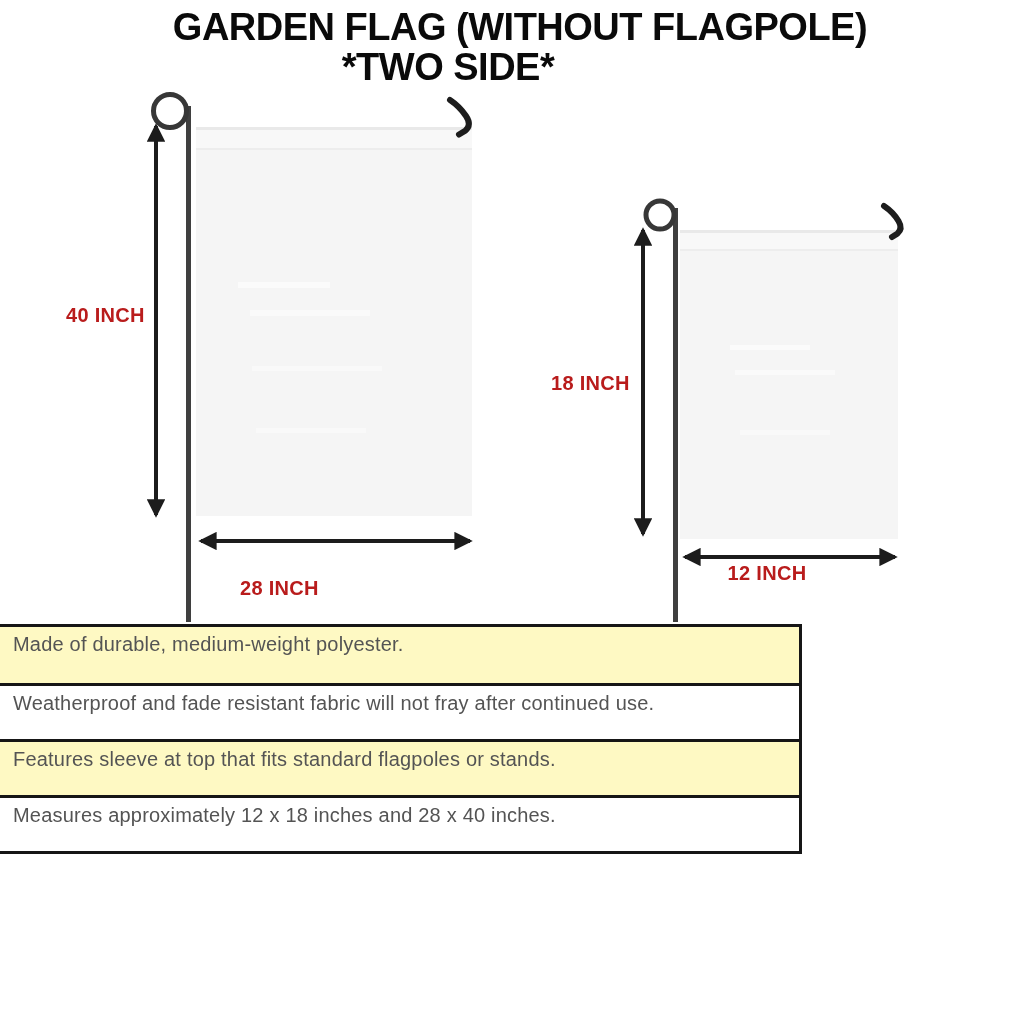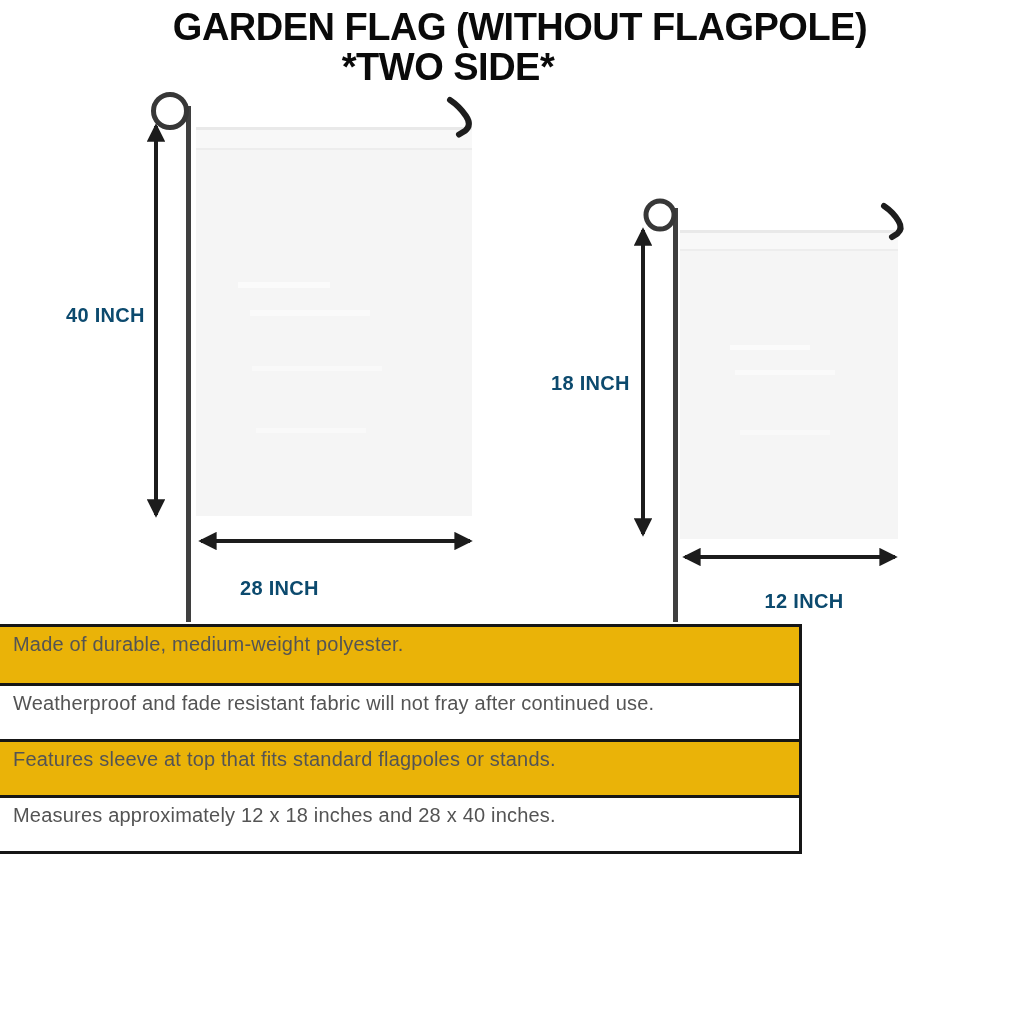--- a/index.html
+++ b/index.html
@@ -10,34 +10,34 @@
   
   .title-line1{position:absolute;top:6px;left:0;width:1040px;text-align:center;
     font-size:38px;font-weight:800;color:#0a0a0a;letter-spacing:-0.5px;}
   .title-line2{position:absolute;top:46px;left:-64px;width:1024px;text-align:center;
     font-size:38px;font-weight:800;color:#0a0a0a;letter-spacing:-0.5px;}
 
   
   svg.diagram{position:absolute;top:0;left:0;}
 
   
-  .dim-label{position:absolute;font-size:20px;font-weight:700;color:#0c4a6e;
+  .dim-label{position:absolute;font-size:20px;font-weight:700;color:#b91c1c;
     letter-spacing:0.3px;white-space:nowrap;}
   .lbl-40{top:304px;left:66px;}
   .lbl-28{top:577px;left:240px;width:192px;text-align:left;}
   .lbl-18{top:372px;left:551px;}
-  .lbl-12{top:562px;left:713px;width:182px;text-align:center;margin-top:28px;}
+  .lbl-12{top:562px;left:676px;width:182px;text-align:center;}
 
   
   .features-table{position:absolute;top:624px;left:-4px;width:800px;
     border:3px solid #161616;background:#fff;}
   .feature-row{height:56px;box-sizing:border-box;padding:6px 0 0 14px;
     font-size:20px;color:#545454;letter-spacing:0.2px;}
   .feature-row + .feature-row{border-top:3px solid #161616;}
-  .row-gray{background:#eab308;}
+  .row-gray{background:#fef9c3;}
   .row-white{background:#ffffff;}
 </style>
 </head>
 <body>
 
 <div class="stage">
 
   <div class="title-line1">GARDEN FLAG (WITHOUT FLAGPOLE)</div>
   <div class="title-line2">*TWO SIDE*</div>
 

